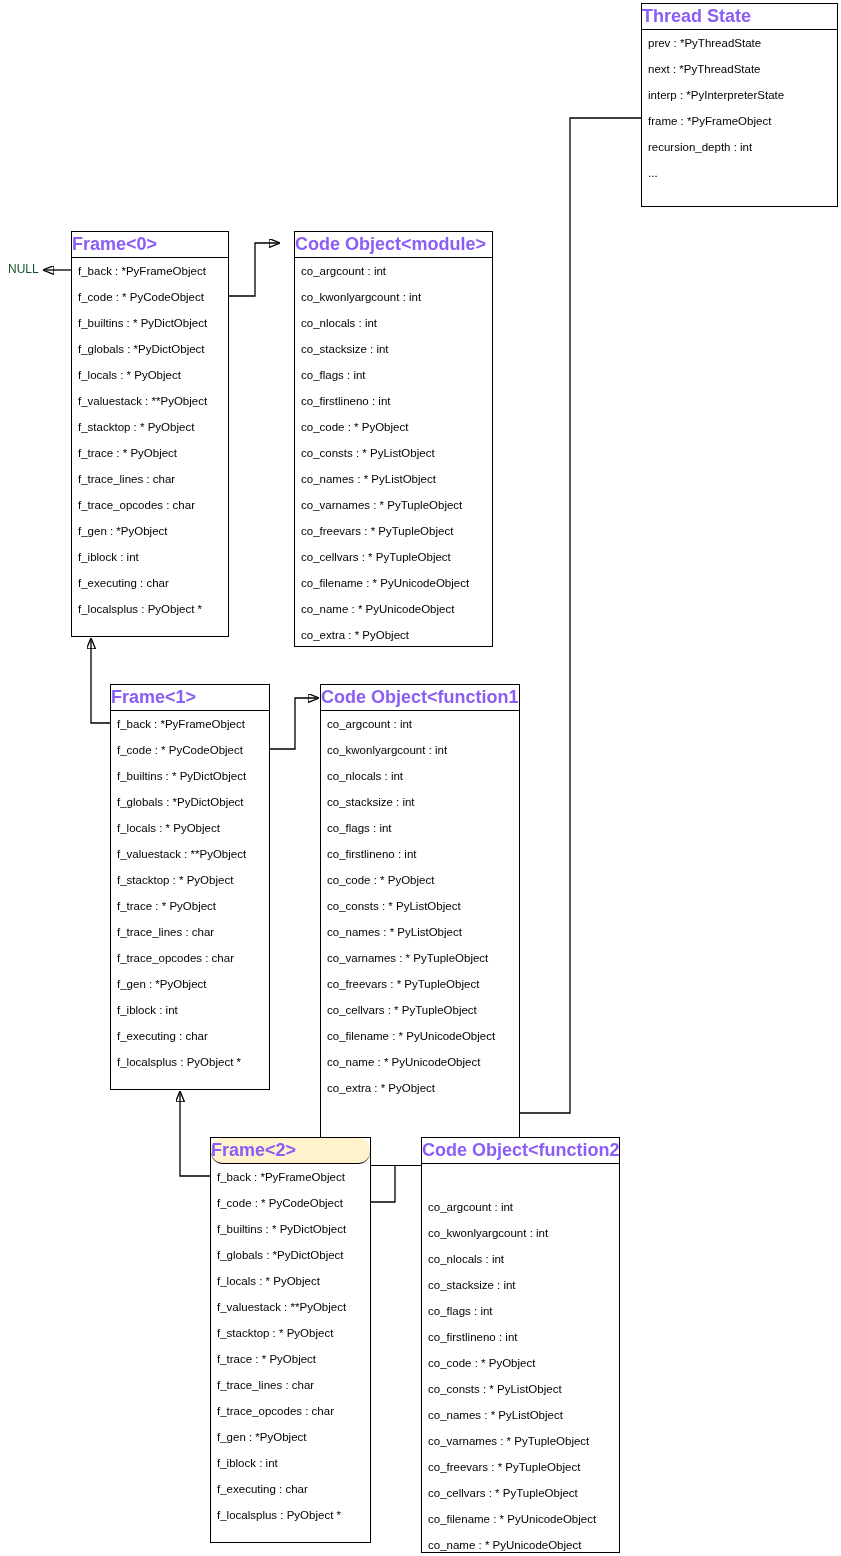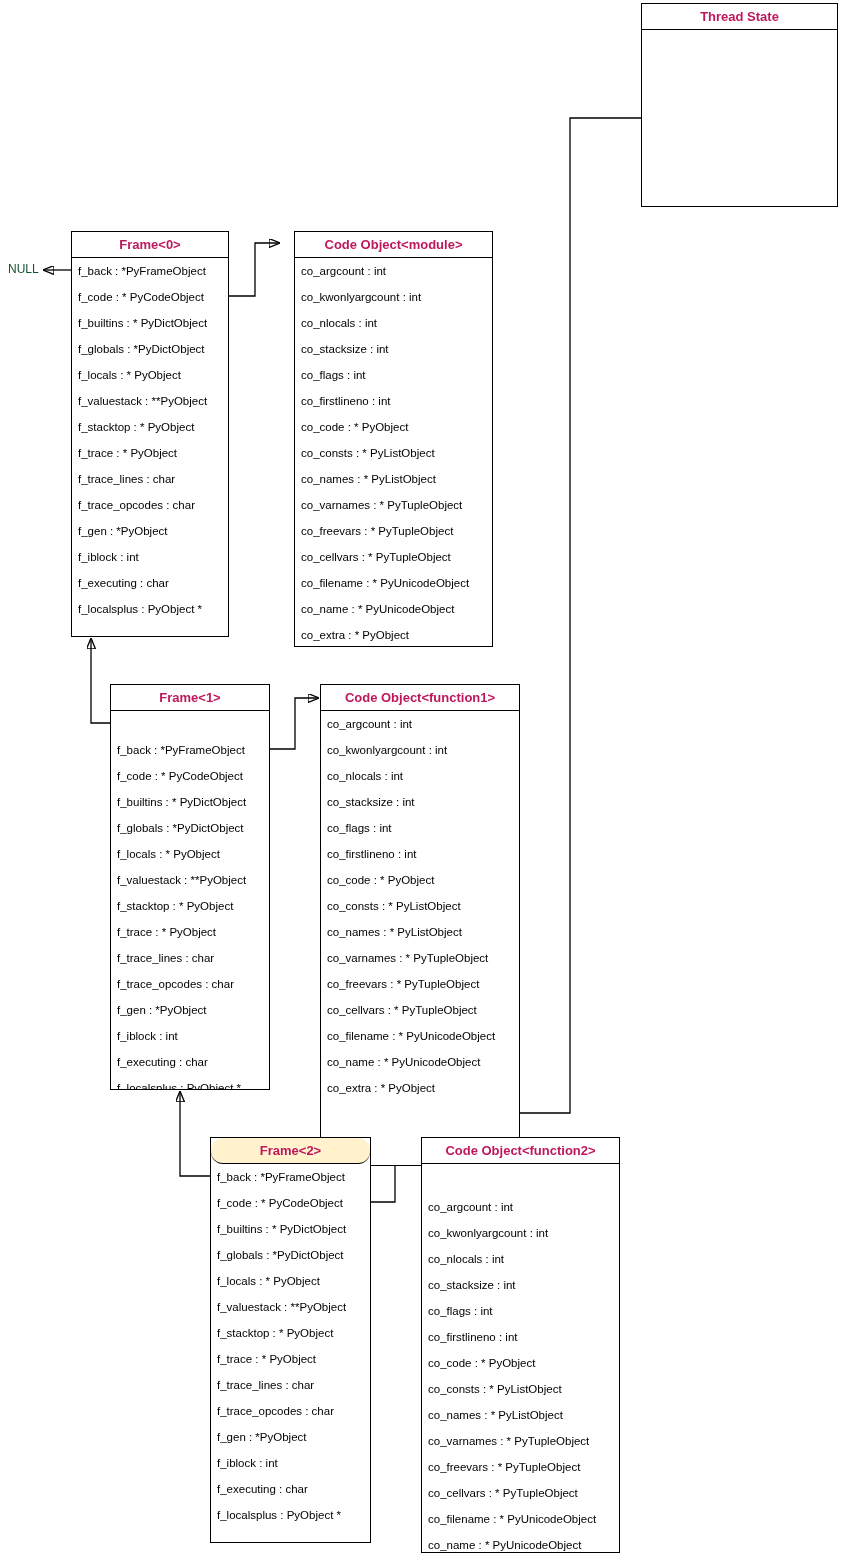--- a/index.html
+++ b/index.html
@@ -19,24 +19,23 @@
     position: absolute;
     background: #ffffff;
     border: 1px solid #000000;
     box-sizing: border-box;
     display: flex;
     flex-direction: column;
   }
   .uml-header {
     height: 26px;
     line-height: 25px;
-    text-align: center;
     font-weight: bold;
-    font-size: 13px;
-    color: #be185d;
+    font-size: 18px;
+    color: #8b5cf6;
     border-bottom: 1px solid #000000;
     box-sizing: border-box;
     flex: 0 0 auto;
     white-space: nowrap;
     overflow: hidden;
   }
   .uml-fields {
     flex: 1 1 auto;
     padding: 0 0 0 6px;
     overflow: hidden;
@@ -86,20 +85,28 @@
     <path d="M270,749 L295,749 L295,698 L318,698" marker-end="url(#arrowhead)"></path>
     <path d="M210,1176 L180,1176 L180,1092" marker-end="url(#arrowhead)"></path>
     <path d="M371,1202 L395,1202 L395,1152 L419,1152" marker-end="url(#arrowhead)"></path>
     <path d="M641,118 L570,118 L570,1113 L331,1113 L331,1135" marker-end="url(#arrowhead)"></path>
   </svg>
 
   <div class="float-label" style="left:8px; top:262px;">NULL</div>
 
   <div class="uml-box" id="box-thread_state" style="left:641px; top:3px; width:197px; height:204px;">
     <div class="uml-header" style="background-color: rgb(255, 255, 255);">Thread State</div>
+    <div class="uml-fields">
+        <div class="field-row">prev : *PyThreadState</div>
+        <div class="field-row">next : *PyThreadState</div>
+        <div class="field-row">interp : *PyInterpreterState</div>
+        <div class="field-row">frame : *PyFrameObject</div>
+        <div class="field-row">recursion_depth : int</div>
+        <div class="field-row">...</div>
+      </div>
   </div>
 
   <div class="uml-box" id="box-frame0" style="left:71px; top:231px; width:158px; height:406px;">
     <div class="uml-header" style="background-color: rgb(255, 255, 255);">Frame&lt;0&gt;</div>
     <div class="uml-fields">
         <div class="field-row">f_back : *PyFrameObject</div>
         <div class="field-row">f_code : * PyCodeObject</div>
         <div class="field-row">f_builtins : * PyDictObject</div>
         <div class="field-row">f_globals : *PyDictObject</div>
         <div class="field-row">f_locals : * PyObject</div>
@@ -129,21 +136,21 @@
         <div class="field-row">co_names : * PyListObject</div>
         <div class="field-row">co_varnames : * PyTupleObject</div>
         <div class="field-row">co_freevars : * PyTupleObject</div>
         <div class="field-row">co_cellvars : * PyTupleObject</div>
         <div class="field-row">co_filename : * PyUnicodeObject</div>
         <div class="field-row">co_name : * PyUnicodeObject</div>
         <div class="field-row">co_extra : * PyObject</div>
       </div>
   </div>
 
-  <div class="uml-box" id="box-frame1" style="left:110px; top:684px; width:160px; height:406px;gap:26px;">
+  <div class="uml-box" id="box-frame1" style="left:110px; top:684px; width:160px; height:406px;">
     <div class="uml-header" style="background-color: rgb(255, 255, 255);">Frame&lt;1&gt;</div>
     <div class="uml-fields">
         <div class="field-row">f_back : *PyFrameObject</div>
         <div class="field-row">f_code : * PyCodeObject</div>
         <div class="field-row">f_builtins : * PyDictObject</div>
         <div class="field-row">f_globals : *PyDictObject</div>
         <div class="field-row">f_locals : * PyObject</div>
         <div class="field-row">f_valuestack : **PyObject</div>
         <div class="field-row">f_stacktop : * PyObject</div>
         <div class="field-row">f_trace : * PyObject</div>

